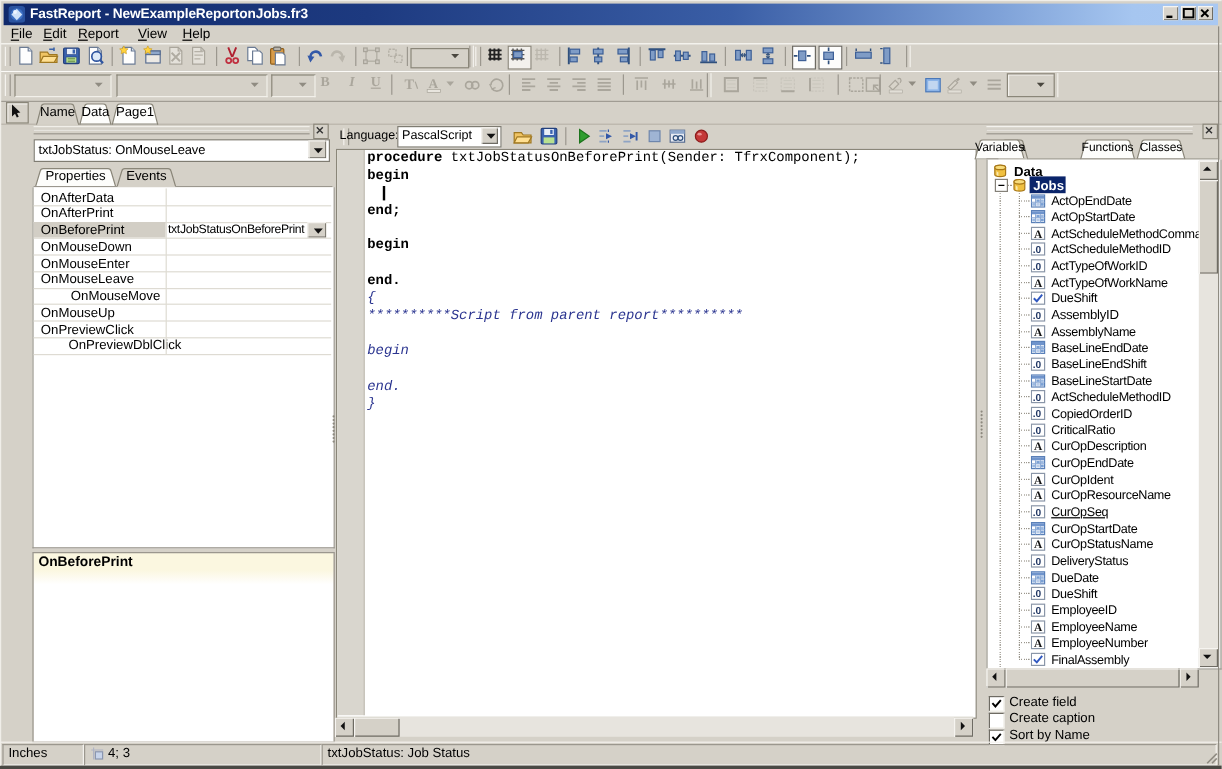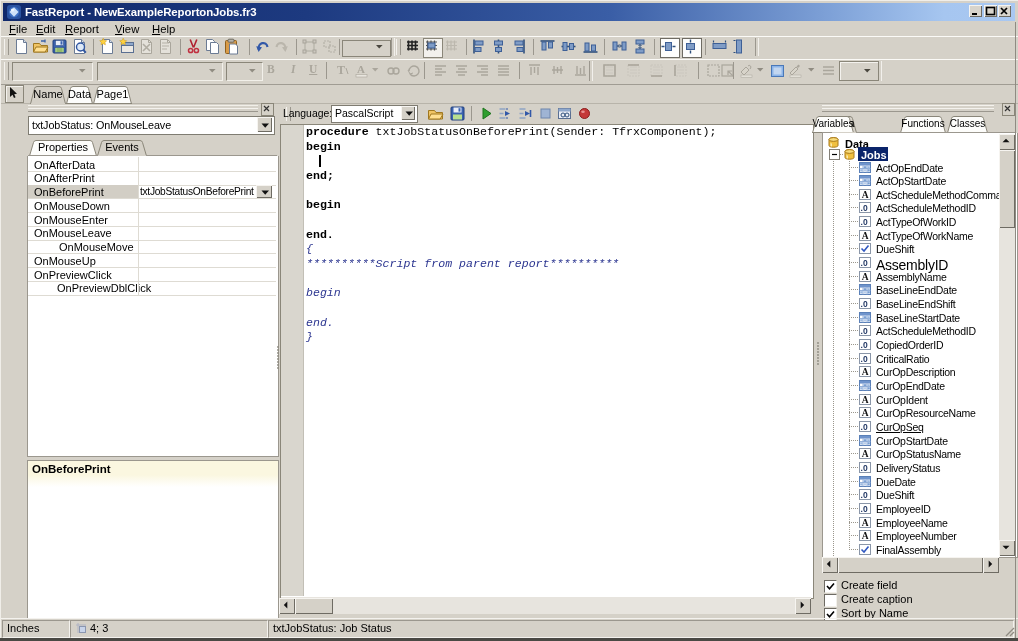--- a/index.html
+++ b/index.html
@@ -779,21 +779,21 @@
     </svg>
   </div>
 <div class="ab" style="left:876px;top:243.46px;font-size:10.5px;letter-spacing:-0.25px;color:#000;">DueShift</div>
 <div class="ab" style="left:849px;top:262.12px;width:9px;height:1px;background-image:repeating-linear-gradient(90deg,#9a968c 0 1px,transparent 1px 2px);"></div>
 <div class="ab" style="left:859px;top:256.12px;width:13px;height:13px;">
     <svg width="13" height="13">
       <rect x="0.5" y="1.5" width="11" height="10" fill="#fff" stroke="#8a96a8"></rect>
       <text x="1.6" y="9.8" font-size="8.5" font-weight="bold" fill="#243a66" font-family="Liberation Sans">.0</text>
     </svg>
   </div>
-<div class="ab" style="left:876px;top:257.12px;font-size:14px;letter-spacing:-0.25px;color:#000;">AssemblyID</div>
+<div class="ab" style="left:876px;top:257.12px;font-size:11px;letter-spacing:-0.25px;color:#000;">AssemblyID</div>
 <div class="ab" style="left:849px;top:275.78px;width:9px;height:1px;background-image:repeating-linear-gradient(90deg,#9a968c 0 1px,transparent 1px 2px);"></div>
 <div class="ab" style="left:859px;top:269.78px;width:13px;height:13px;">
     <svg width="13" height="13">
       <rect x="0.5" y="1.5" width="11" height="10" fill="#fff" stroke="#8a96a8"></rect>
       <text x="2.7" y="10" font-size="9.5" font-weight="bold" fill="#111" font-family="Liberation Serif">A</text>
     </svg>
   </div>
 <div class="ab" style="left:876px;top:270.78px;font-size:10.5px;letter-spacing:-0.25px;color:#000;">AssemblyName</div>
 <div class="ab" style="left:849px;top:289.44px;width:9px;height:1px;background-image:repeating-linear-gradient(90deg,#9a968c 0 1px,transparent 1px 2px);"></div>
 <div class="ab" style="left:859px;top:283.44px;width:13px;height:13px;">

